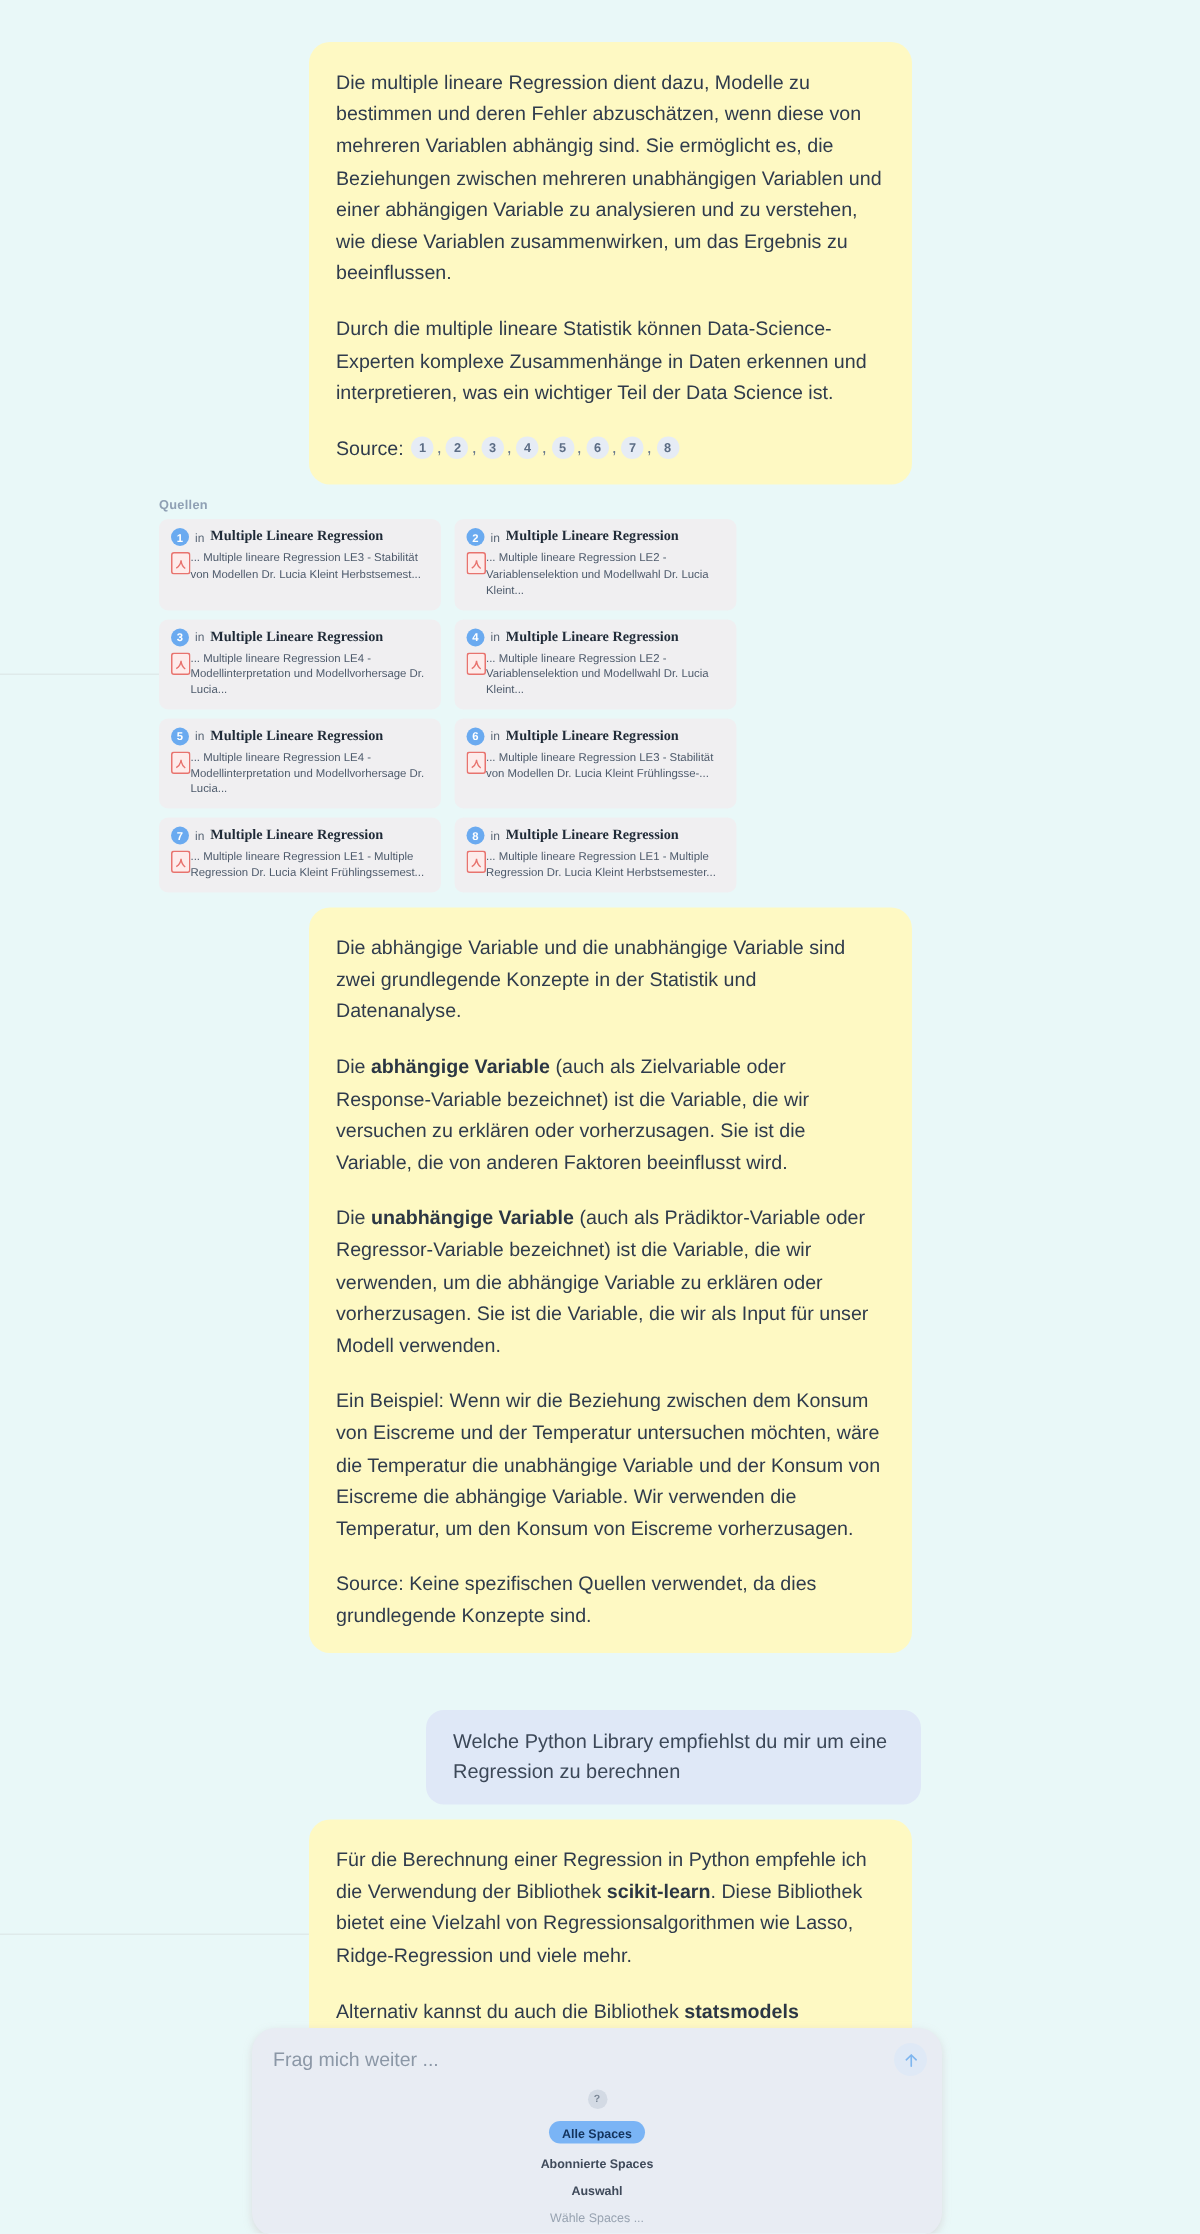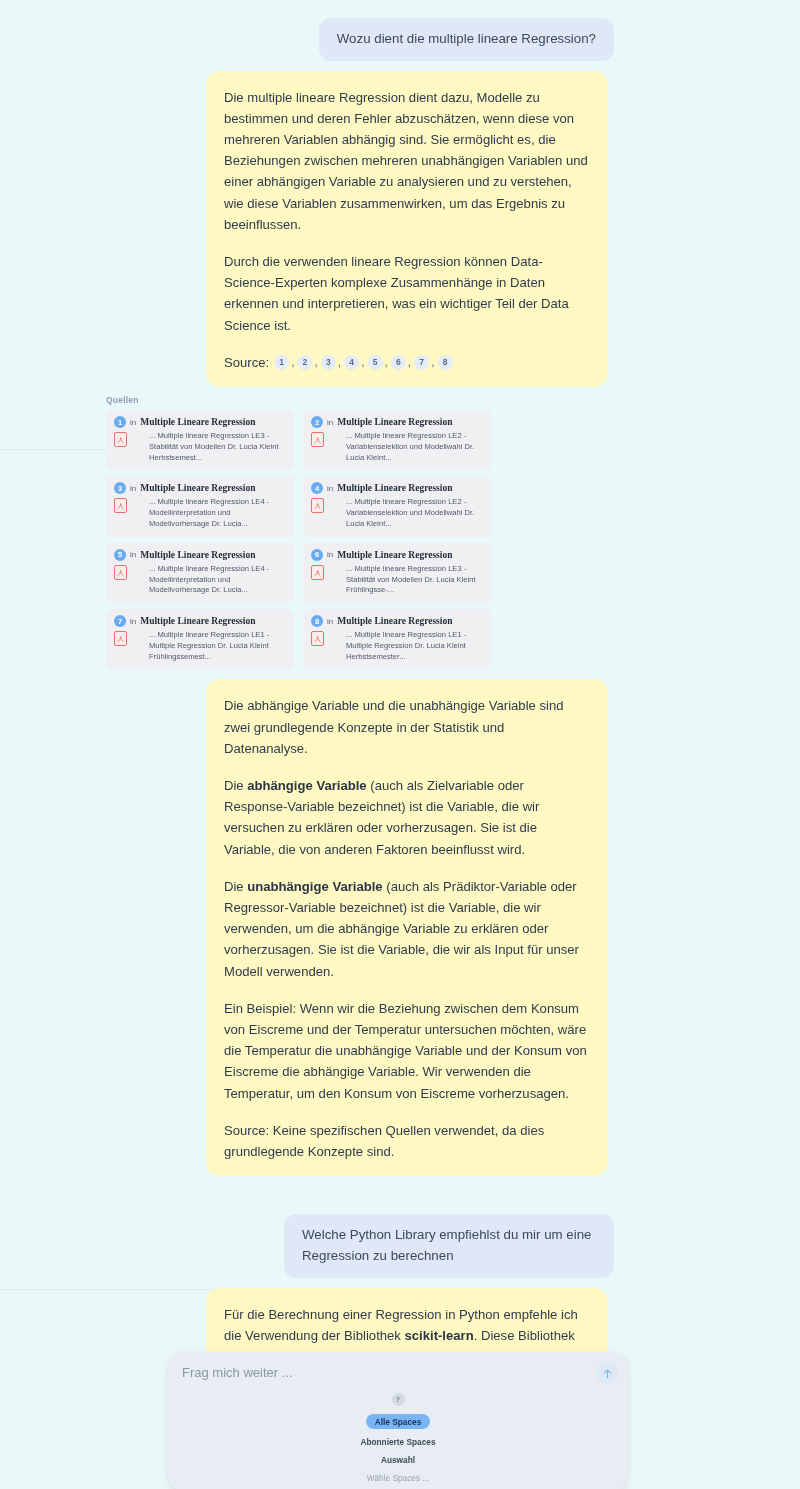--- a/index.html
+++ b/index.html
@@ -137,21 +137,21 @@
     color: #5a6777;
   }
   .src-space {
     font-family: "Liberation Serif", serif;
     font-size: 9.5px;
     font-weight: bold;
     color: #1f2a37;
   }
   .src-body {
     display: flex;
-    gap: 22px;
+    gap: 0;
     align-items: flex-start;
   }
   .pdf-icon {
     flex: none;
     width: 13px;
     height: 15px;
     margin-top: 1px;
   }
   .src-snippet {
     font-size: 7.6px;
@@ -232,27 +232,24 @@
     cursor: pointer;
   }
 </style>
 </head>
 <body>
 
 <div class="bg-divider d1"></div>
 <div class="bg-divider d2"></div>
 
 <div class="chat" id="chat">
-    <div class="q-row" style="margin-top: 0px;">
-      <div class="q-bubble">Wozu dient die multiple lineare Regression?</div>
-    </div>
     <div class="a-row" style="margin-top: 10px;">
       <div class="a-bubble">
         <p>Die multiple lineare Regression dient dazu, Modelle zu bestimmen und deren Fehler abzuschätzen, wenn diese von mehreren Variablen abhängig sind. Sie ermöglicht es, die Beziehungen zwischen mehreren unabhängigen Variablen und einer abhängigen Variable zu analysieren und zu verstehen, wie diese Variablen zusammenwirken, um das Ergebnis zu beeinflussen.</p>
-        <p>Durch die verwenden lineare Regression können Data-Science-Experten komplexe Zusammenhänge in Daten erkennen und interpretieren, was ein wichtiger Teil der Data Science ist.</p>
+        <p>Durch die multiple lineare Statistik können Data-Science-Experten komplexe Zusammenhänge in Daten erkennen und interpretieren, was ein wichtiger Teil der Data Science ist.</p>
         <div class="src-line">
           <span class="lbl">Source:</span>
           <span class="src-chip">1</span>
           <span class="src-sep">,</span>
           <span class="src-chip">2</span>
           <span class="src-sep">,</span>
           <span class="src-chip">3</span>
           <span class="src-sep">,</span>
           <span class="src-chip">4</span>
           <span class="src-sep">,</span>

